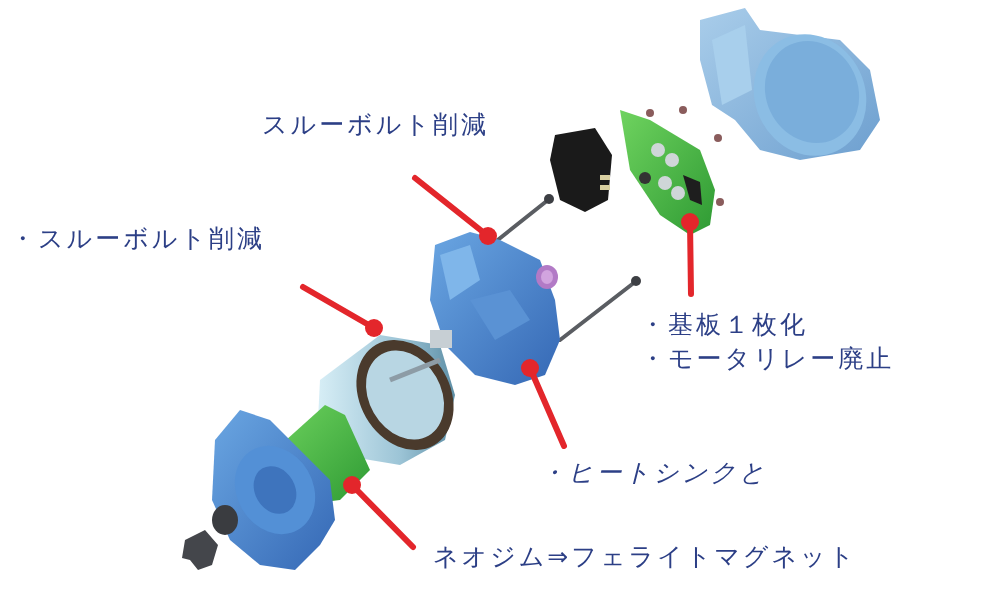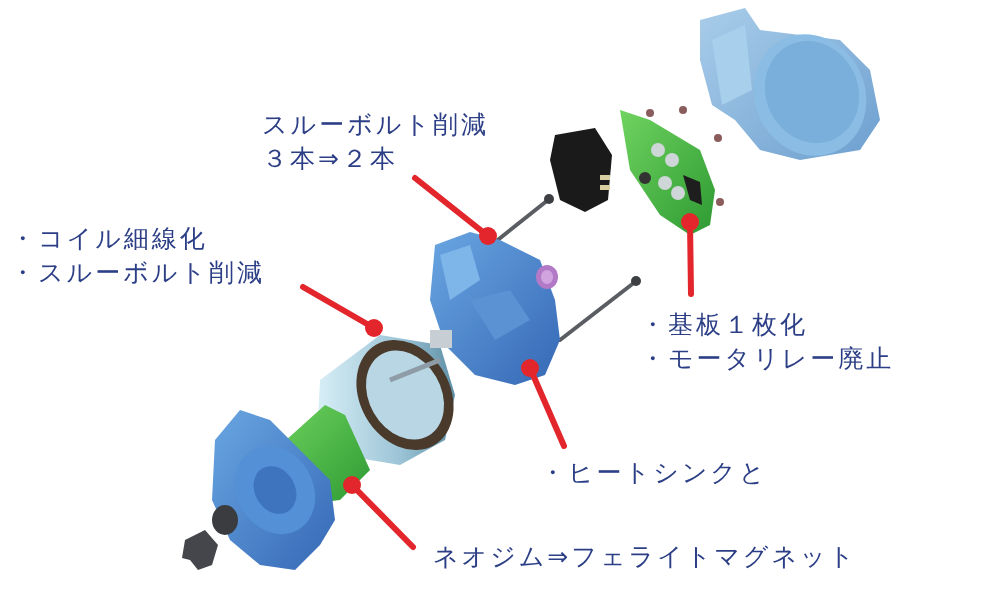--- a/index.html
+++ b/index.html
@@ -112,34 +112,32 @@
     <circle cx="530" cy="368" r="9" stroke="none"></circle>
     <line x1="690" y1="222" x2="691" y2="294"></line>
     <circle cx="690" cy="222" r="9" stroke="none"></circle>
     <line x1="352" y1="485" x2="413" y2="547"></line>
     <circle cx="352" cy="485" r="9" stroke="none"></circle>
   </g>
 </svg>
 
 <div class="label" style="left:262px;top:108px;">
   <span class="ln">スルーボルト削減</span>
-  <span class="ln">３本⇒２本</span>
 </div>
 
 <div class="label" style="left:10px;top:222px;">
-  <span class="ln">・コイル細線化</span>
   <span class="ln">・スルーボルト削減</span>
 </div>
 
 <div class="label" style="left:640px;top:308px;">
   <span class="ln">・基板１枚化</span>
   <span class="ln">・モータリレー廃止</span>
 </div>
 
-<div class="label" style="left:540px;top:456px;">
+<div class="label" style="left:540px;top:456px;font-style:italic;">
   <span class="ln">・ヒートシンクと</span>
 </div>
 
 <div class="label" style="left:433px;top:540px;">
   <span class="ln">ネオジム⇒フェライトマグネット</span>
 </div>
 
 </div>
 
 </body></html>

